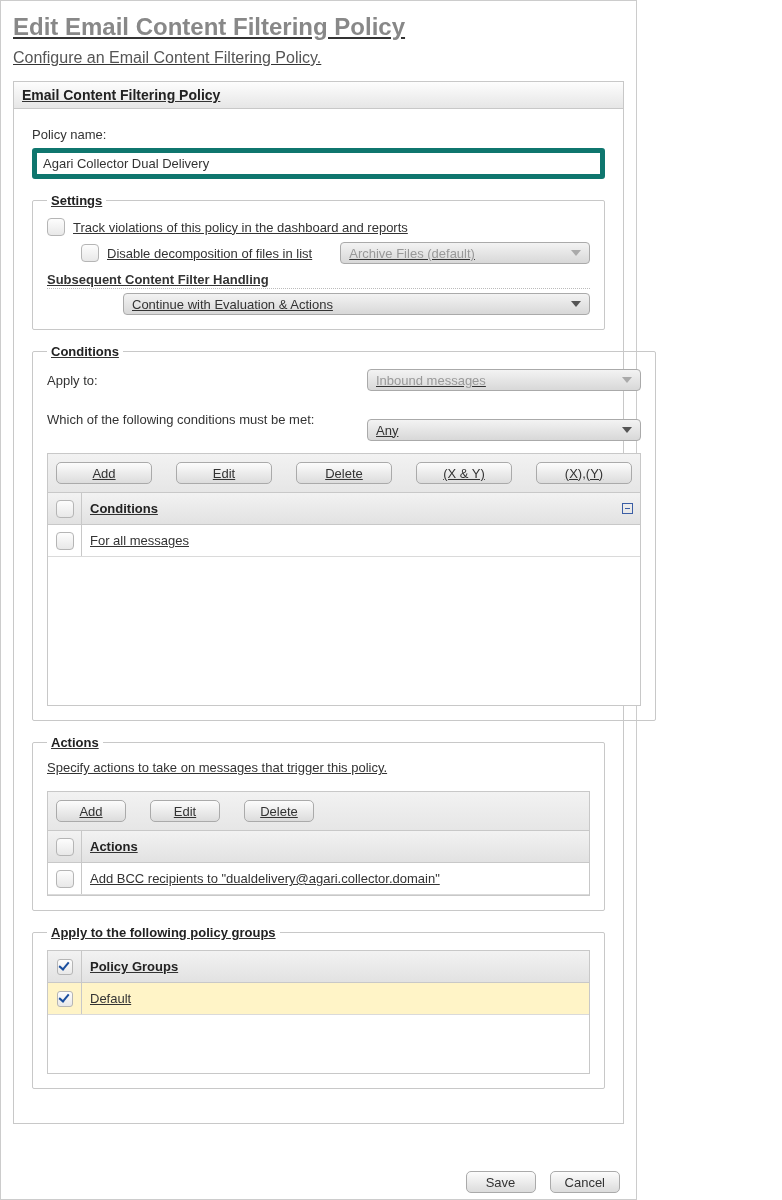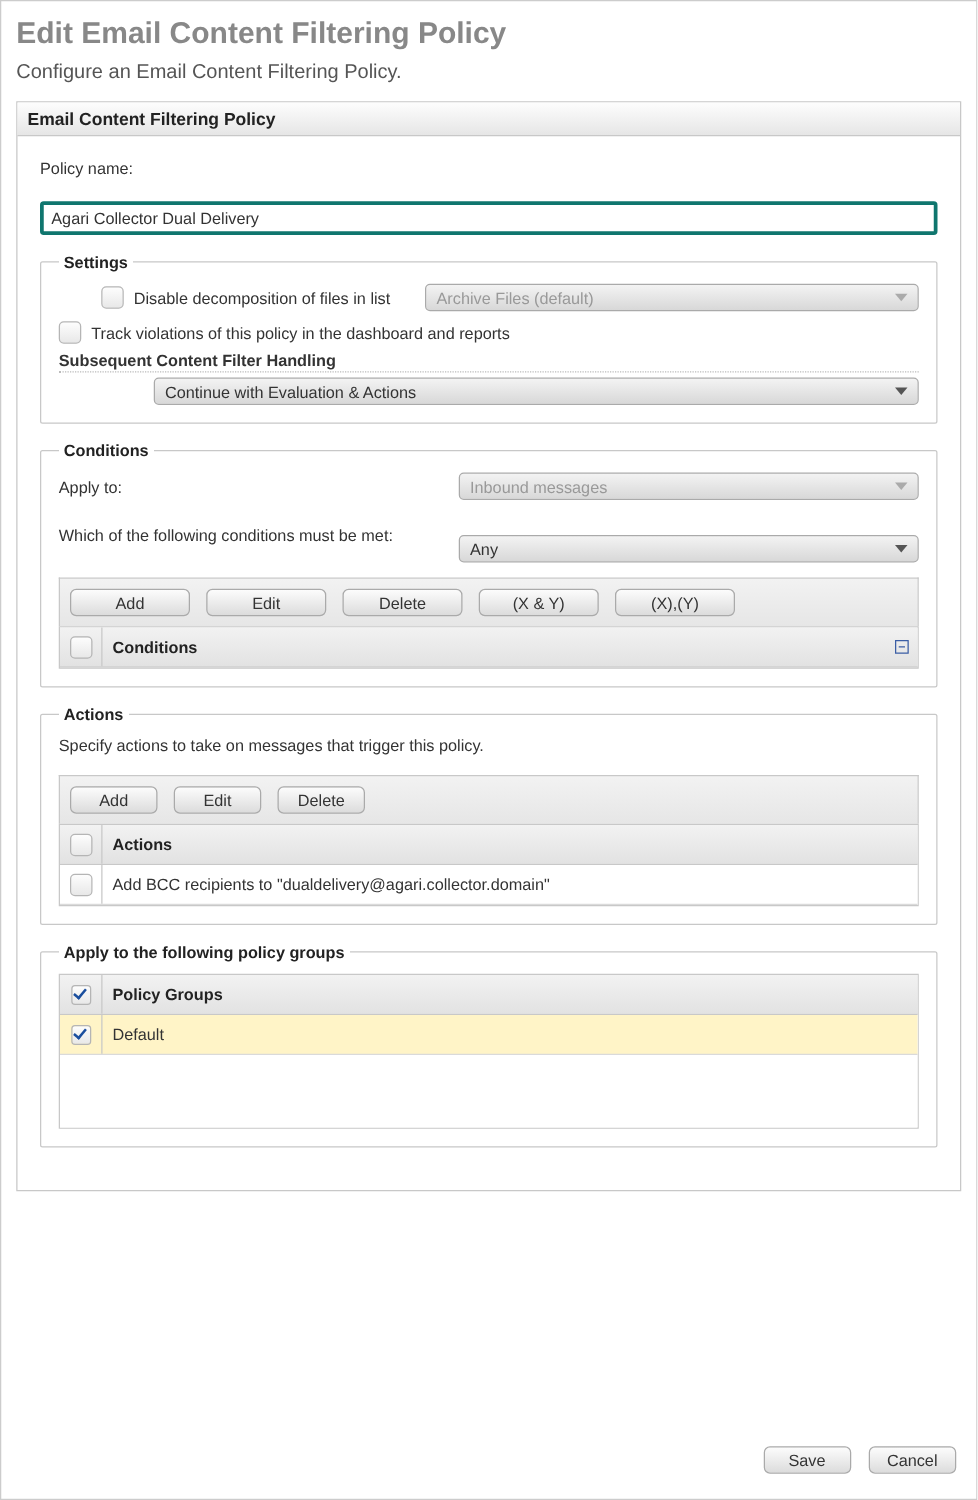--- a/index.html
+++ b/index.html
@@ -4,25 +4,26 @@
 <style>
   * { box-sizing: border-box; }
   html, body {
     margin: 0; padding: 0;
     font-family: Verdana, Geneva, sans-serif;
     font-size: 13px;
     color: #333;
     background: #fff;
   }
   .window {
-    width: 782px;
+    width: 637px;
     height: 1200px;
     border: 1px solid #ccc;
     padding: 10px 12px;
     position: relative;
+    text-decoration: underline;
   }
   h1.page-title {
     font-size: 24px;
     font-weight: bold;
     color: #888;
     margin: 2px 0 8px 0;
   }
   .subtitle {
     font-size: 16px;
     color: #555;
@@ -44,27 +45,26 @@
   }
   .form-row { margin-bottom: 6px; }
   .label {
     font-size: 13px;
     color: #333;
     display: inline-block;
   }
   input[type="text"].textfield {
     width: 100%;
     padding: 3px 6px;
-    border: 3px solid #0f766e;
+    border: 5px solid #0f766e;
     border-radius: 3px;
     font-family: inherit;
     font-size: 13px;
     color: #333;
     background: #fff;
-    margin-top: 13px;
   }
   fieldset.group {
     border: 1px solid #c8c8c8;
     border-radius: 2px;
     margin: 14px 0;
     padding: 10px 14px 14px 14px;
   }
   fieldset.group > legend {
     font-weight: bold;
     font-size: 13px;
@@ -141,21 +141,21 @@
     color: #333;
     cursor: pointer;
   }
   .btn.wide { min-width: 96px; }
   .toolbar-strip {
     background: linear-gradient(#f2f2f2, #e6e6e6);
     border: 1px solid #c8c8c8;
     border-bottom: none;
     padding: 8px;
     display: flex;
-    gap: 13px;
+    gap: 24px;
   }
   .grid {
     border: 1px solid #c8c8c8;
   }
   .grid-header {
     display: flex;
     align-items: center;
     background: linear-gradient(#f2f2f2, #e2e2e2);
     border-bottom: 1px solid #c8c8c8;
     height: 32px;
@@ -202,21 +202,21 @@
     color:#333;
   }
   .grid-body.tall { height: 180px; }
   .grid-row.selected {
     background: #fff4c7;
   }
   .grid-body.medium { height: 90px; }
   .footer-buttons {
     position: absolute;
     right: 16px;
-    bottom: 20px;
+    bottom: 6px;
     display:flex;
     gap: 14px;
   }
   .two-col {
     display:flex;
     align-items:center;
     gap: 20px;
   }
   .two-col .left { flex: 0 0 300px; }
   .two-col .right { flex: 1; }
@@ -236,32 +236,32 @@
       <div class="form-row">
         <span class="label">Policy name:</span>
       </div>
       <div class="form-row">
         <input type="text" class="textfield" value="Agari Collector Dual Delivery" style="">
       </div>
 
       <fieldset class="group">
         <legend>Settings</legend>
 
+        <div class="row-flex" style="margin-bottom:6px;">
+          <span class="chk"></span>
+          <span class="label">Track violations of this policy in the dashboard and reports</span>
+        </div>
+
         <div class="row-flex indent1" style="margin-bottom:8px;">
           <span class="chk"></span>
           <span class="label">Disable decomposition of files in list</span>
           <div class="dropdown disabled" style="flex:1; margin-left:20px;">
             <span>Archive Files (default)</span>
             <span class="caret"></span>
           </div>
-        </div>
-
-        <div class="row-flex" style="margin-bottom:6px;">
-          <span class="chk"></span>
-          <span class="label">Track violations of this policy in the dashboard and reports</span>
         </div>
 
         <div class="subheading">Subsequent Content Filter Handling</div>
         <div style="margin-left:76px;">
           <div class="dropdown">
             <span>Continue with Evaluation &amp; Actions</span>
             <span class="caret"></span>
           </div>
         </div>
       </fieldset>
@@ -303,20 +303,28 @@
         <div class="grid">
           <div class="grid-header">
             <div class="chkcell">
                 <span class="chk"></span>
               </div>
             <div class="colname">Conditions</div>
             <div class="collapse-icon">
                 <div class="collapse-box"></div>
               </div>
           </div>
+          <div class="grid-body tall">
+            <div class="grid-row">
+              <div class="chkcell">
+                  <span class="chk"></span>
+                </div>
+              <div class="cell">For all messages</div>
+            </div>
+          </div>
         </div>
       </fieldset>
 
       <fieldset class="group">
         <legend>Actions</legend>
         <div class="label" style="margin-bottom:16px; display:block;">Specify actions to take on messages that trigger this policy.</div>
 
         <div class="toolbar-strip">
           <button class="btn">Add</button>
           <button class="btn">Edit</button>

